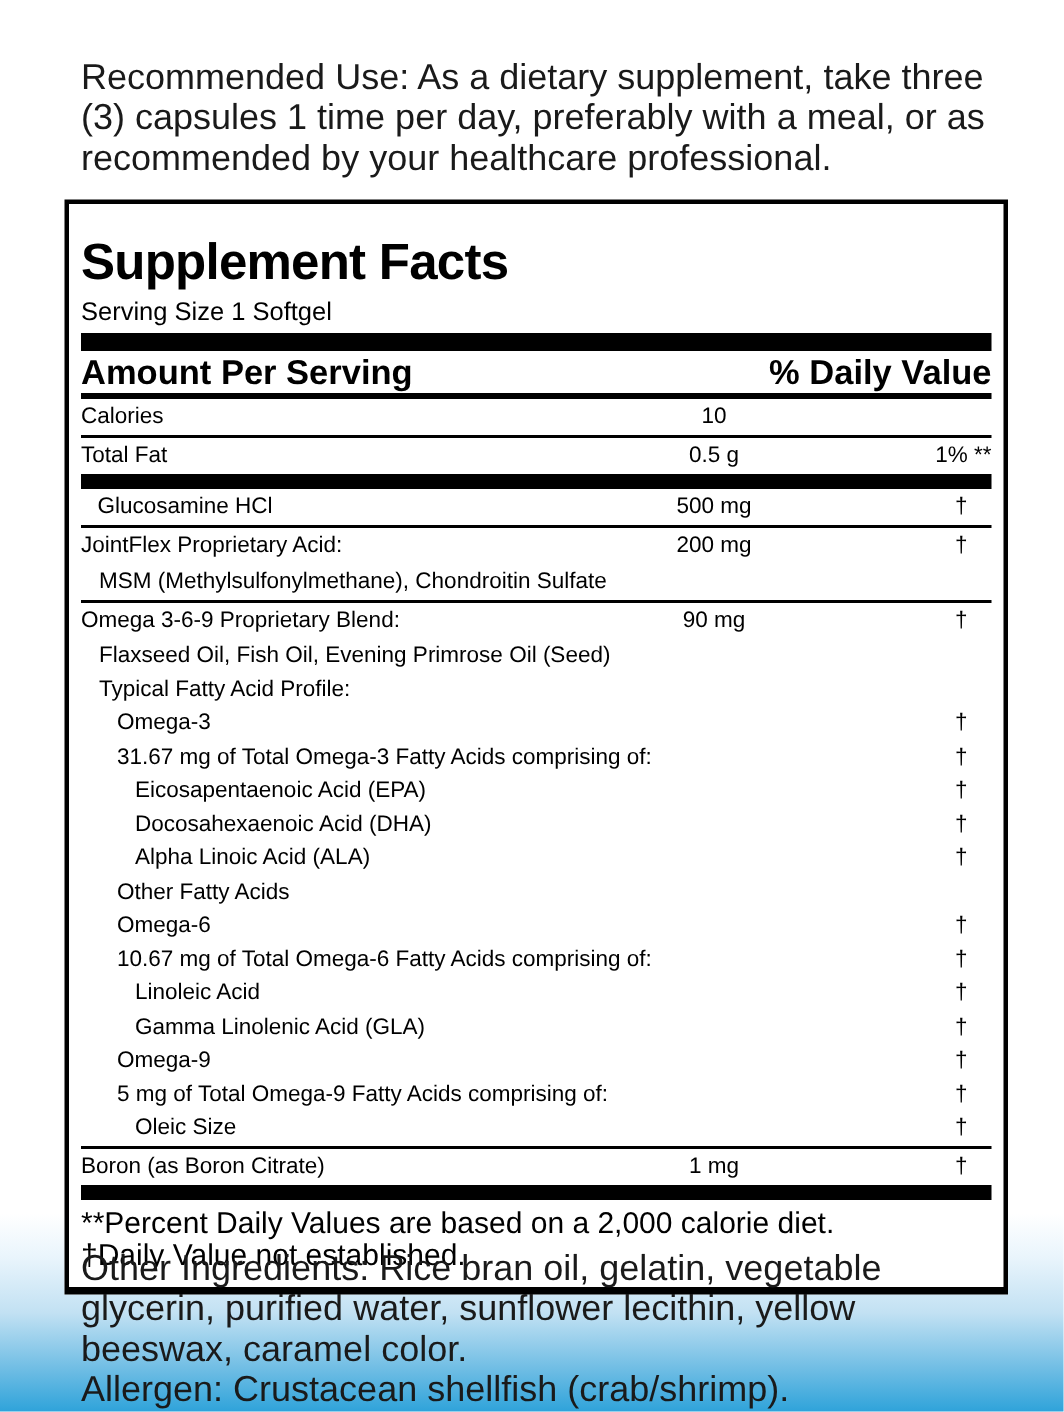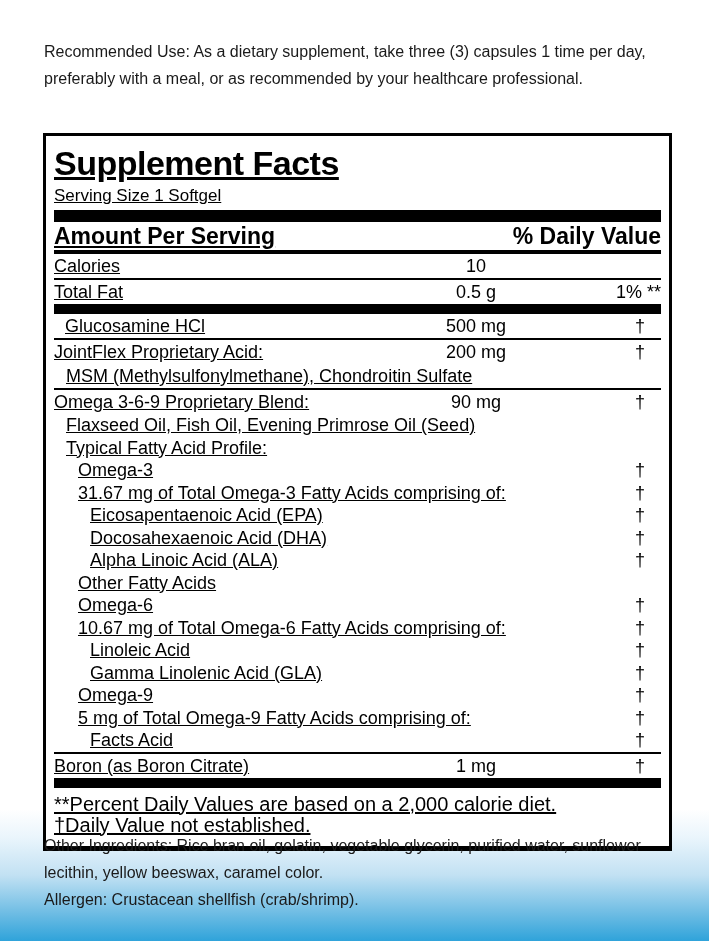--- a/index.html
+++ b/index.html
@@ -6,52 +6,51 @@
   body{
     width:709px;height:941px;position:relative;overflow:hidden;
     font-family:"Liberation Sans","DejaVu Sans",sans-serif;
     color:#000;
     background:linear-gradient(to bottom,
       #ffffff 0%, #ffffff 86%,
       #eaf5fc 89%, #c2e1f3 93%,
       #6fbde4 97%, #2fa3da 100%);
   }
   .para{
-    position:absolute;left:44px;width:620px;
-    font-size:16px;line-height:27px;color:#1a1a1a;
+    position:absolute;left:54px;width:620px;
+    font-size:24px;line-height:27px;color:#1a1a1a;
   }
   #recommended{top:38px;}
   #bottom-text{top:832px;}
   #bottom-text .line{display:block;}
 
   
   .sf-box{
     position:absolute;left:43px;top:133px;width:629px;
     box-sizing:border-box;
     border:3px solid #000;border-bottom-width:5px;
     background:#fff;
-    padding:4px 8px 8px 8px;
-    text-decoration:underline;
+    padding:16px 8px 8px 8px;
   }
   .sf-title{
     font-size:34px;font-weight:bold;letter-spacing:-0.5px;
     line-height:42px;padding-top:2px;
   }
   .sf-serving{font-size:17px;line-height:24px;}
   .bar-lg{height:12px;background:#000;margin:2px 0 0 0;}
   .bar-md{height:10px;background:#000;}
   .line-med{height:4px;background:#000;}
   .line-thin{height:2px;background:#000;}
   .sf-header{
     position:relative;height:28px;line-height:28px;
     font-size:23px;font-weight:bold;
   }
   .sf-header .right{position:absolute;right:0;top:0;}
   .row{
-    position:relative;font-size:18px;line-height:24px;min-height:24px;
+    position:relative;font-size:15px;line-height:24px;min-height:24px;
     white-space:nowrap;
   }
   .row.sub{line-height:22.5px;min-height:22.5px;}
   .row .amount{
     position:absolute;left:332px;width:180px;text-align:center;top:0;
   }
   .row .dv{position:absolute;right:0;top:0;}
   .row .dv.dagger{right:16px;}
   .footnotes{font-size:20px;line-height:21px;padding:6px 0 2px 0;}
   .footnotes .fn{display:block;}
@@ -88,21 +87,21 @@
       <div class="row sub"><span class="name" style="padding-left: 36px;">Eicosapentaenoic Acid (EPA)</span><span class="dv dagger">†</span></div>
       <div class="row sub"><span class="name" style="padding-left: 36px;">Docosahexaenoic Acid (DHA)</span><span class="dv dagger">†</span></div>
       <div class="row sub"><span class="name" style="padding-left: 36px;">Alpha Linoic Acid (ALA)</span><span class="dv dagger">†</span></div>
       <div class="row sub"><span class="name" style="padding-left: 24px;">Other Fatty Acids</span></div>
       <div class="row sub"><span class="name" style="padding-left: 24px;">Omega-6</span><span class="dv dagger">†</span></div>
       <div class="row sub"><span class="name" style="padding-left: 24px;">10.67 mg of Total Omega-6 Fatty Acids comprising of:</span><span class="dv dagger">†</span></div>
       <div class="row sub"><span class="name" style="padding-left: 36px; margin-top: 32px;">Linoleic Acid</span><span class="dv dagger">†</span></div>
       <div class="row sub"><span class="name" style="padding-left: 36px;">Gamma Linolenic Acid (GLA)</span><span class="dv dagger">†</span></div>
       <div class="row sub"><span class="name" style="padding-left: 24px;">Omega-9</span><span class="dv dagger">†</span></div>
       <div class="row sub"><span class="name" style="padding-left: 24px;">5 mg of Total Omega-9 Fatty Acids comprising of:</span><span class="dv dagger">†</span></div>
-      <div class="row sub"><span class="name" style="padding-left: 36px;">Facts Acid</span><span class="dv dagger">†</span></div>
+      <div class="row sub"><span class="name" style="padding-left: 36px;">Oleic Size</span><span class="dv dagger">†</span></div>
       <div class="line-thin"></div>
       <div class="row"><span class="name" style="padding-left: 0px;">Boron (as Boron Citrate)</span><span class="amount">1 mg</span><span class="dv dagger">†</span></div>
       <div class="bar-md"></div>
     </div>
   <div class="footnotes">
       <span class="fn">**Percent Daily Values are based on a 2,000 calorie diet.</span>
       <span class="fn">†Daily Value not established.</span>
     </div>
 </div>
 

